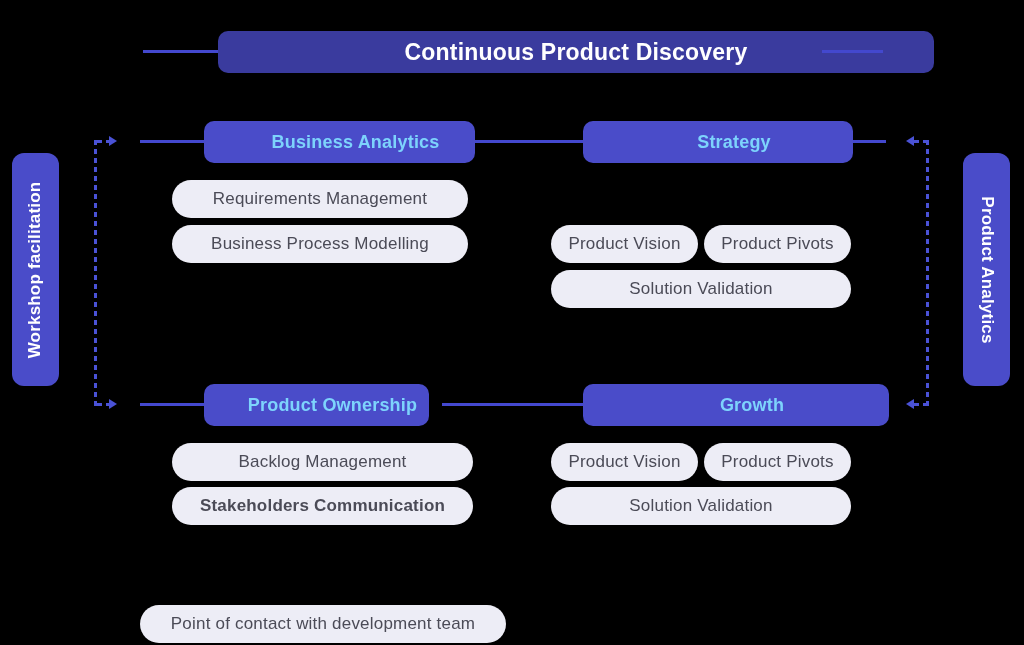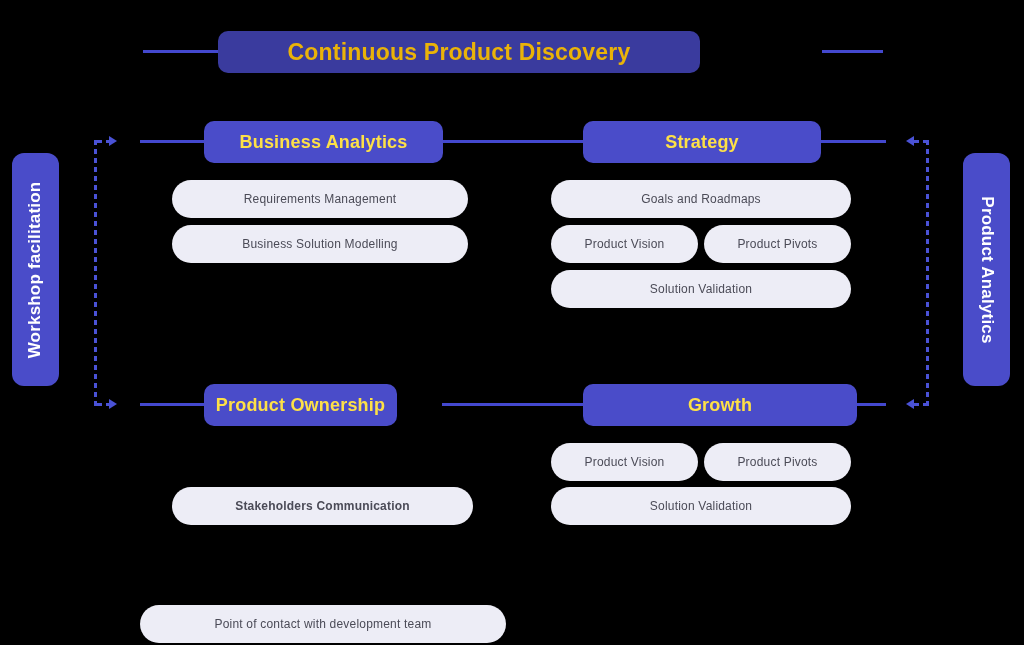--- a/index.html
+++ b/index.html
@@ -1,33 +1,33 @@
 <!DOCTYPE html>
 <html><head>
 <meta charset="utf-8">
 <style>
   html,body{margin:0;padding:0;background:#000;}
   .canvas{
     position:relative;width:1024px;height:645px;background:#000000;
     font-family:"Liberation Sans", sans-serif;overflow:hidden;
   }
   .title-box{
-    position:absolute;left:218px;top:31px;width:482px;height:42px;
+    position:absolute;left:218px;top:31px;width:716px;height:42px;
     background:#3A3B9E;border-radius:10px;display:flex;align-items:center;justify-content:center;
-    color:#eab308;font-weight:bold;font-size:23px;letter-spacing:0.2px;
+    color:#ffffff;font-weight:bold;font-size:23px;letter-spacing:0.2px;
   }
   .section-header{
     position:absolute;height:42px;background:#4A4CC9;border-radius:10px;
     display:flex;align-items:center;justify-content:center;
-    color:#fde047;font-weight:bold;font-size:18px;letter-spacing:0.2px;
+    color:#7dd3fc;font-weight:bold;font-size:18px;letter-spacing:0.2px;padding-left:32px;
   }
   .pill{
     position:absolute;height:38px;background:#EDEDF6;border-radius:19px;
     display:flex;align-items:center;justify-content:center;
-    color:#4B4B57;font-size:12px;letter-spacing:0.2px;white-space:nowrap;
+    color:#4B4B57;font-size:17px;letter-spacing:0.2px;white-space:nowrap;
   }
   .vlabel{
     position:absolute;width:47px;height:233px;top:153px;background:#4A4CC9;border-radius:12px;
     display:flex;align-items:center;justify-content:center;
   }
   .vlabel span{
     color:#FFFFFF;font-weight:bold;font-size:17px;white-space:nowrap;letter-spacing:0.2px;
   }
   .vlabel.left span{transform:rotate(-90deg);}
   .vlabel.right span{transform:rotate(90deg);}
@@ -70,29 +70,29 @@
   <div class="hline" style="left:140px;top:140px;width:66px;"></div>
   <div class="hline" style="left:442px;top:140px;width:142px;"></div>
   <div class="hline" style="left:820px;top:140px;width:66px;"></div>
 
   <div class="hline" style="left:140px;top:403px;width:66px;"></div>
   <div class="hline" style="left:442px;top:403px;width:142px;"></div>
   <div class="hline" style="left:820px;top:403px;width:66px;"></div>
 
   <div class="section-header" style="left:204px;top:121px;width:239px;">Business Analytics</div>
   <div class="pill" style="left:172px;top:180px;width:296px;">Requirements Management</div>
-  <div class="pill" style="left:172px;top:225px;width:296px;">Business Solution Modelling</div>
+  <div class="pill" style="left:172px;top:225px;width:296px;">Business Process Modelling</div>
 
   <div class="section-header" style="left:583px;top:121px;width:238px;">Strategy</div>
-  <div class="pill" style="left:551px;top:180px;width:300px;">Goals and Roadmaps</div>
   <div class="pill" style="left:551px;top:225px;width:147px;">Product Vision</div>
   <div class="pill" style="left:704px;top:225px;width:147px;">Product Pivots</div>
   <div class="pill" style="left:551px;top:270px;width:300px;">Solution Validation</div>
 
   <div class="section-header" style="left:204px;top:384px;width:193px;">Product Ownership</div>
+  <div class="pill" style="left:172px;top:443px;width:301px;">Backlog Management</div>
   <div class="pill" style="left:172px;top:487px;width:301px;font-weight:bold;">Stakeholders Communication</div>
   <div class="pill" style="left:140px;top:576px;width:366px;margin-top:29px;">Point of contact with development team</div>
 
   <div class="section-header" style="left:583px;top:384px;width:274px;">Growth</div>
   <div class="pill" style="left:551px;top:443px;width:147px;">Product Vision</div>
   <div class="pill" style="left:704px;top:443px;width:147px;">Product Pivots</div>
   <div class="pill" style="left:551px;top:487px;width:300px;">Solution Validation</div>
 
 </div>
 

